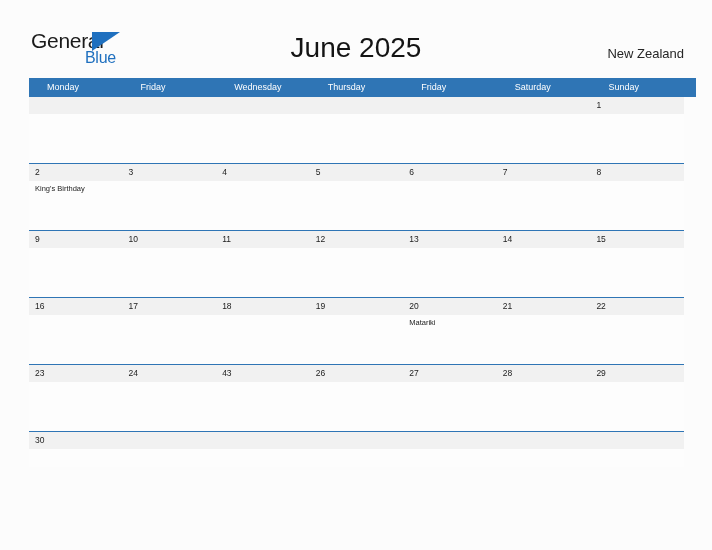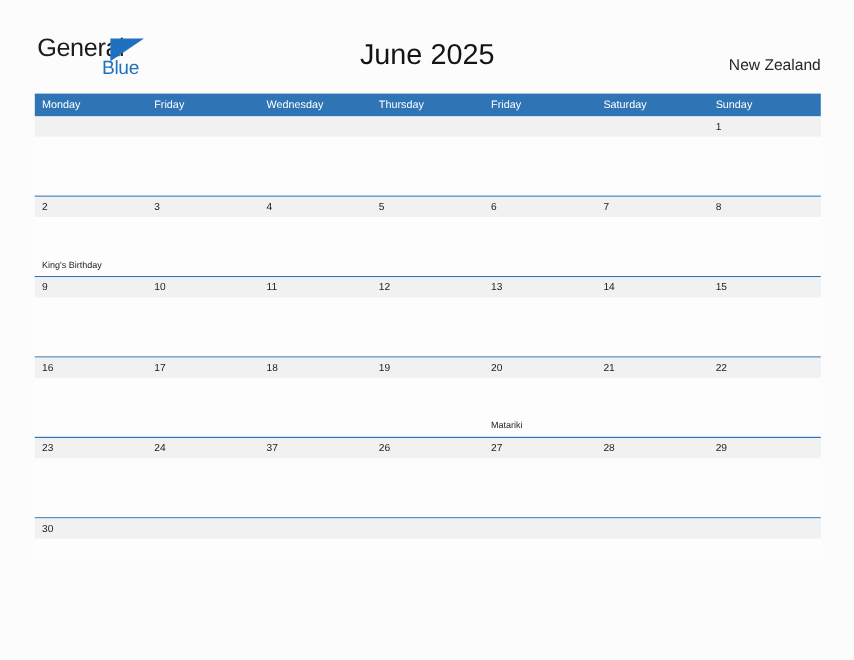--- a/index.html
+++ b/index.html
@@ -61,21 +61,21 @@
     font-family: "Liberation Sans", sans-serif;
     line-height: 1;
   }
 
   .calendar-title {
     position: absolute;
     left: 0;
     top: 32px;
     width: 712px;
     text-align: center;
-    font-size: 24px;
+    font-size: 28px;
     color: #141414;
     font-family: "Liberation Sans", sans-serif;
     font-weight: normal;
     letter-spacing: 0px;
   }
 
   .region-label {
     position: absolute;
     right: 28px;
     top: 46px;
@@ -91,20 +91,21 @@
     left: 29px;
     top: 78px;
     width: 655px;
   }
 
   .weekday-header {
     display: flex;
     width: 655px;
     height: 19px;
     background: #2f75b5;
+    padding-left: 12px;
   }
   .weekday-cell {
     width: 93.57px;
     height: 19px;
     box-sizing: border-box;
     padding-left: 6px;
     color: #ffffff;
     font-size: 9px;
     line-height: 19px;
     font-family: "Liberation Sans", sans-serif;
@@ -143,21 +144,20 @@
     display: flex;
     width: 655px;
     height: 49px;
     background: #fdfdfd;
   }
   .day-events {
     width: 93.57px;
     box-sizing: border-box;
     padding-left: 6px;
     padding-top: 3px;
-    margin-top: 32px;
   }
   .event-text {
     font-size: 7.5px;
     line-height: 10px;
     color: #1c1c1c;
     font-family: "Liberation Sans", sans-serif;
     white-space: nowrap;
     overflow: hidden;
     display: block;
   }
@@ -274,21 +274,21 @@
             <span class="event-text">Matariki</span>
           </div>
           <div class="day-events"></div>
           <div class="day-events"></div>
         </div>
       </div>
       <div class="week-row">
         <div class="week-numbers">
           <div class="day-number">23</div>
           <div class="day-number">24</div>
-          <div class="day-number">37</div>
+          <div class="day-number">43</div>
           <div class="day-number">26</div>
           <div class="day-number">27</div>
           <div class="day-number">28</div>
           <div class="day-number">29</div>
         </div>
         <div class="week-events">
           <div class="day-events"></div>
           <div class="day-events"></div>
           <div class="day-events"></div>
           <div class="day-events"></div>

